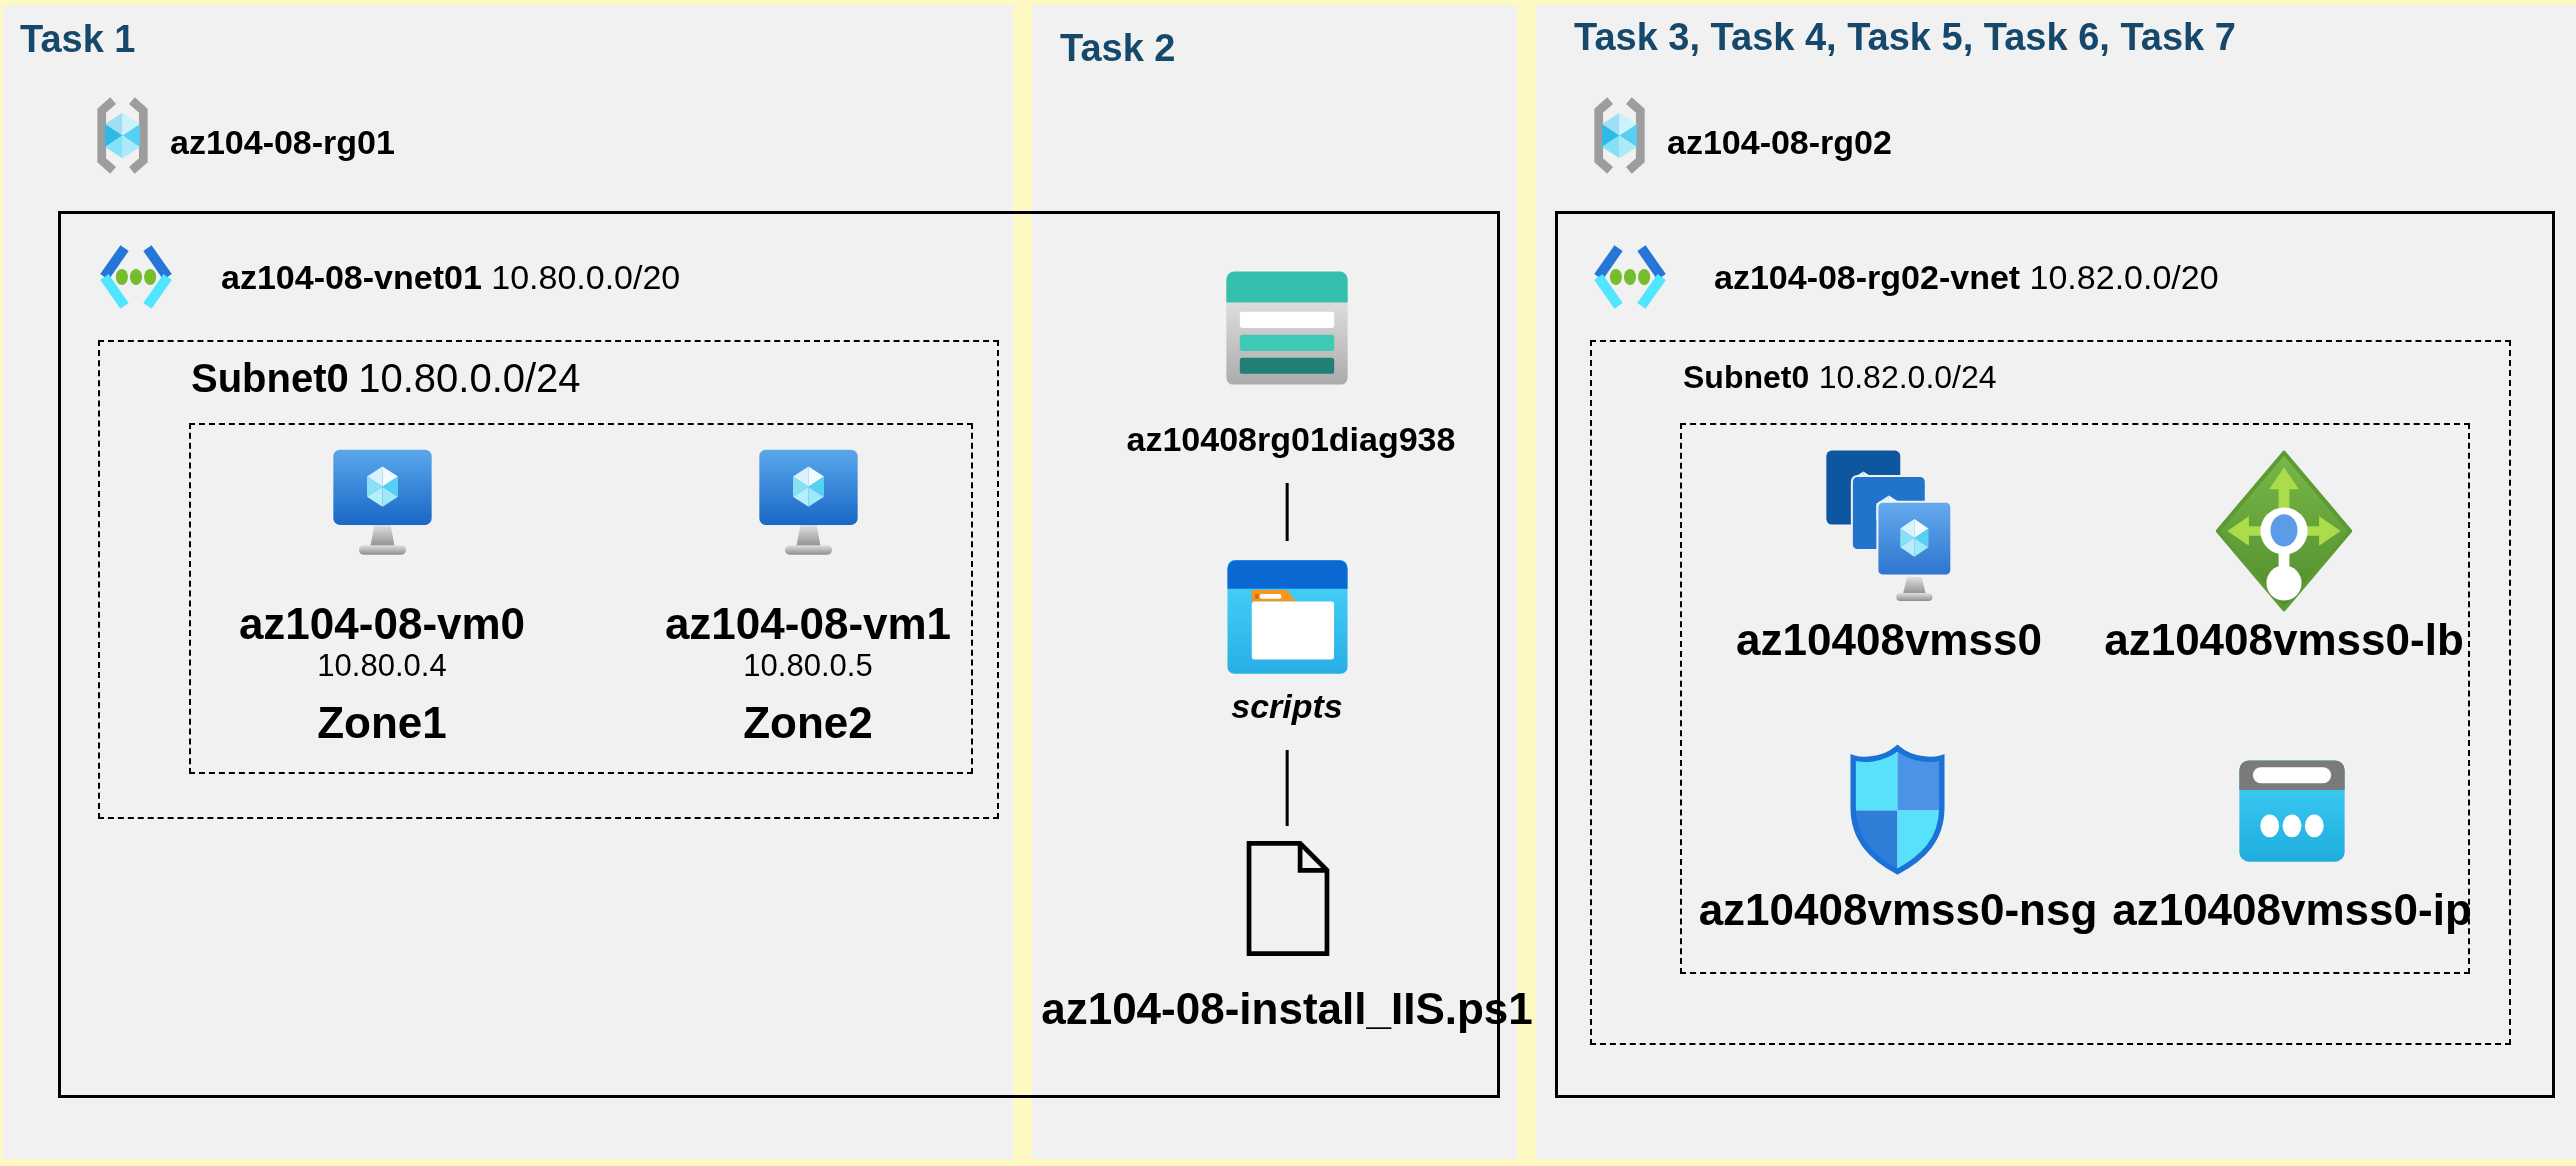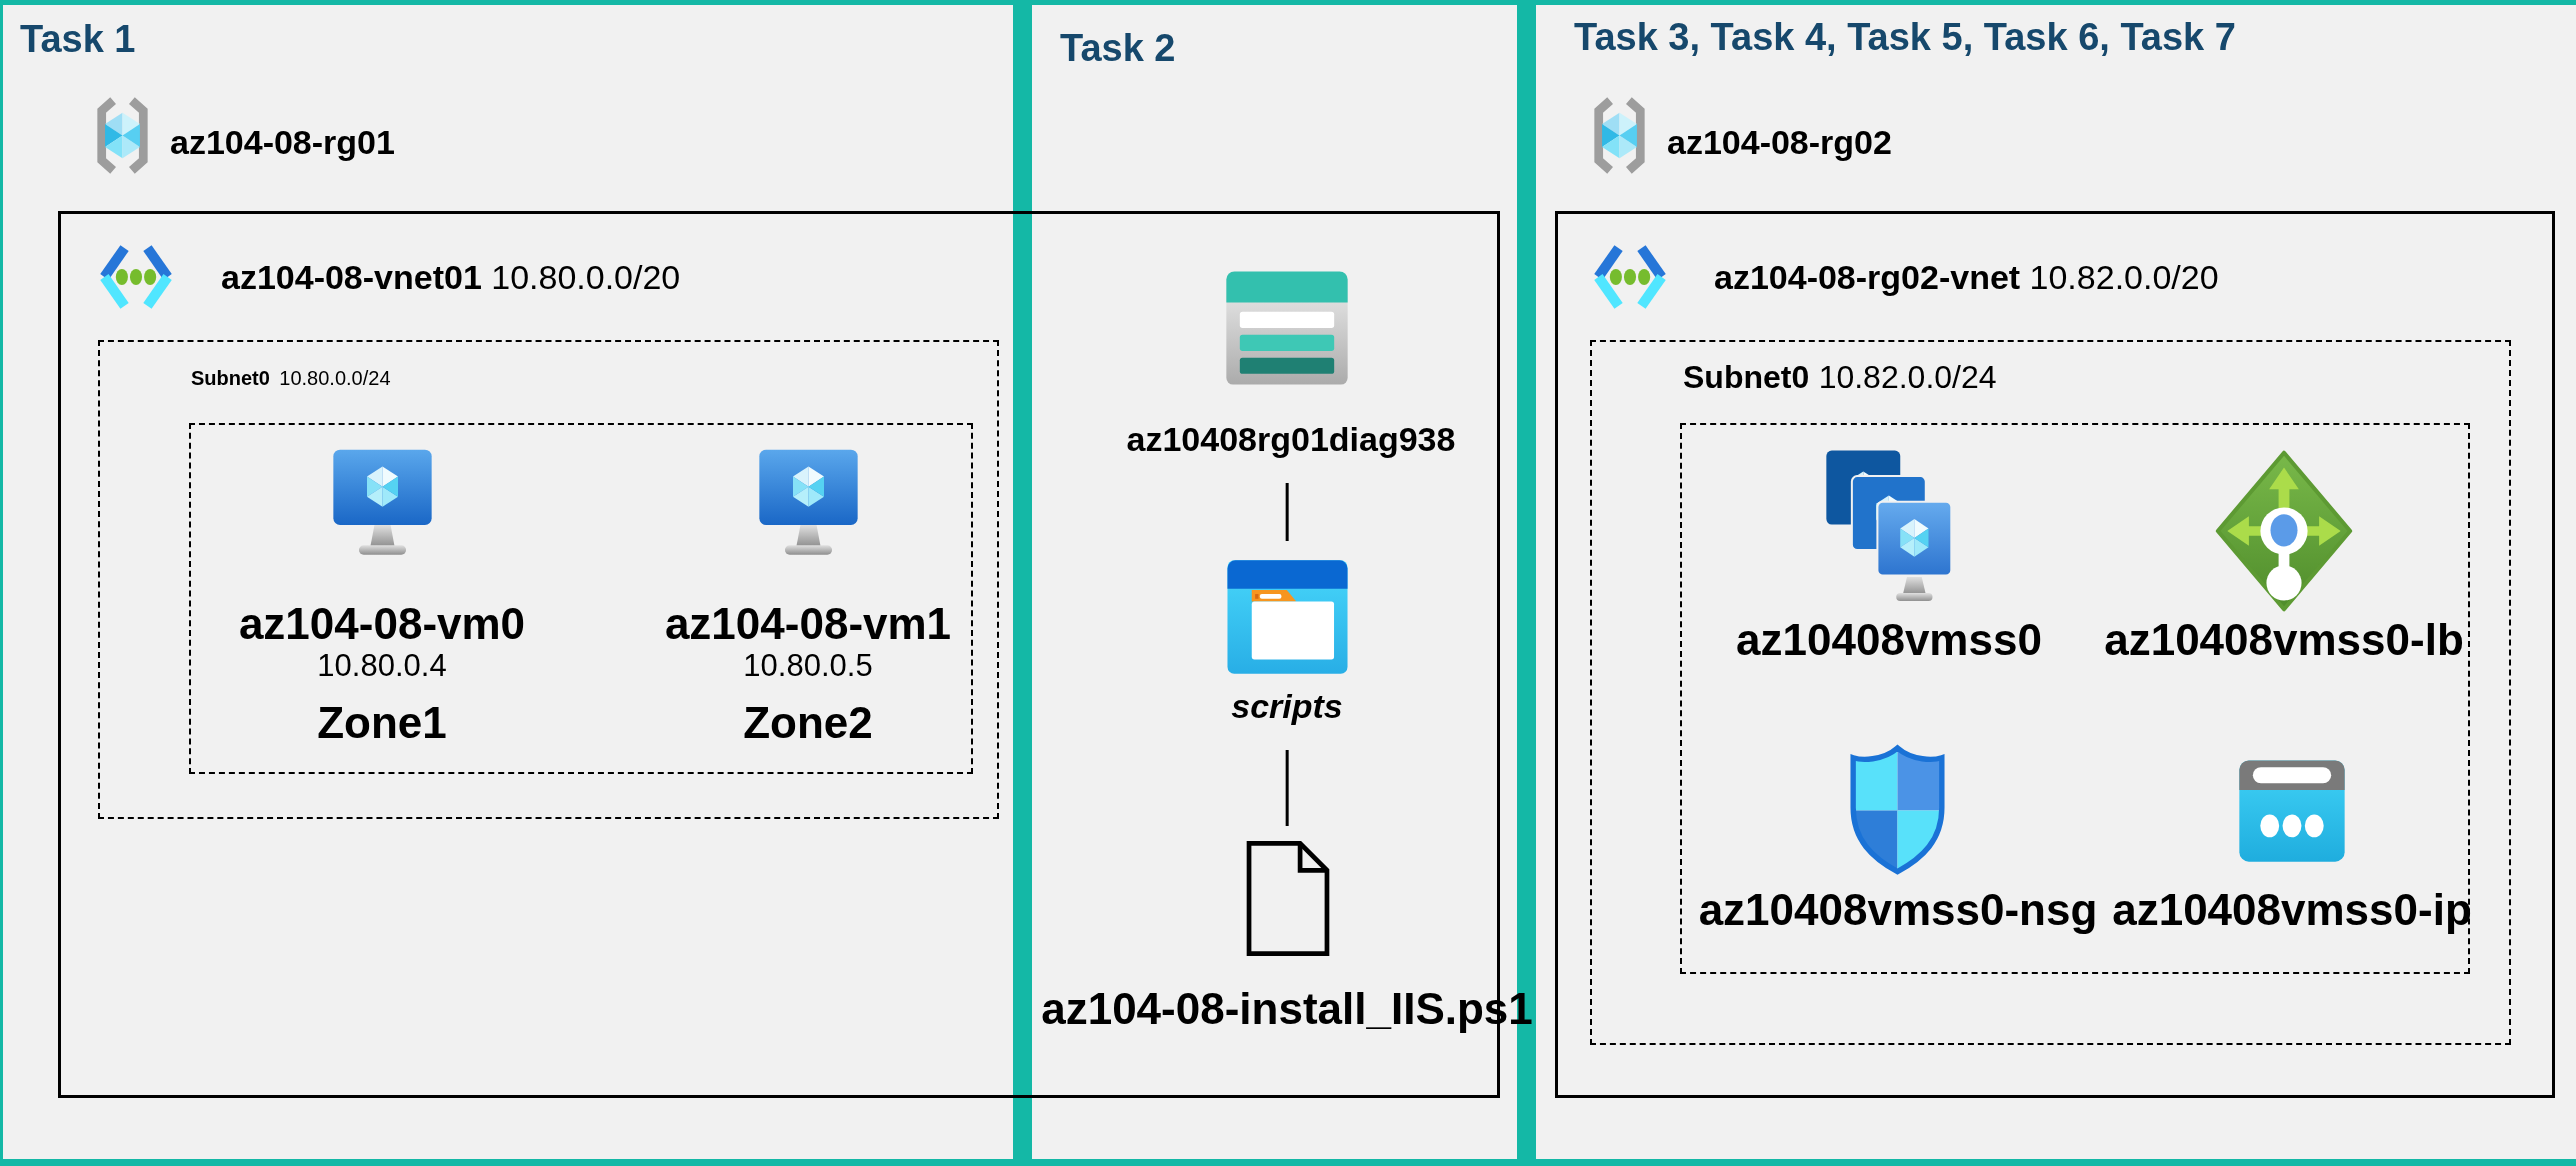--- a/index.html
+++ b/index.html
@@ -1,18 +1,18 @@
 <!DOCTYPE html>
 <html style="font-size:10.8px"><head>
 <meta charset="utf-8">
 <style>
   * { margin:0; padding:0; box-sizing:border-box; }
   html,body { background:#ffffff; }
   body { font-family:"Liberation Sans", sans-serif; }
-  #stage { position:relative; width:2576px; height:1166px; background:#14b8a6; overflow:hidden; }
+  #stage { position:relative; width:2576px; height:1166px; background:#fef9c3; overflow:hidden; }
   .panel { position:absolute; top:5.4px; height:1154px; background:#f1f1f1; }
   #panel-task1 { left:3.4px;    width:1010px; }
   #panel-task2 { left:1032px; width:485px; }
   #panel-task3 { left:1536px; width:1040px; }
   .task-title { position:absolute; font-weight:700; font-size:38px; color:#16486c; white-space:nowrap; }
   #title-task1 { left:20px;   top:17.5px; }
   #title-task2 { left:1060px; top:27px; }
   #title-task3 { left:1574px; top:16px; }
   .solid-box { position:absolute; border:3.4px solid #000; }
   #box-left  { left:58px;   top:211px; width:1442px; height:887px; }
@@ -94,21 +94,21 @@
     <path d="M106,55 L76,98" stroke="#50e6ff" stroke-width="15" fill="none"></path>
     <ellipse cx="38" cy="55" rx="9" ry="12" fill="#76bc2d"></ellipse>
     <ellipse cx="59" cy="55" rx="9" ry="12" fill="#76bc2d"></ellipse>
     <ellipse cx="80" cy="55" rx="9" ry="12" fill="#76bc2d"></ellipse>
   </svg>
   <div class="llabel" style="left:1714px; top:278px;">
     <b>az104-08-rg02-vnet</b><span class="cidr">10.82.0.0/20</span>
   </div>
 
   <div class="dashed-box" id="subnet-left-box"></div>
-  <div class="llabel" style="left:191px; top:378px; font-size:20px;">
+  <div class="llabel" style="left:191px; top:378px; font-size:40px;">
     <b>Subnet0</b><span class="cidr">10.80.0.0/24</span>
   </div>
   <div class="dashed-box" id="inner-left-box"></div>
 
   <div class="dashed-box" id="subnet-right-box"></div>
   <div class="llabel" style="left:1683px; top:378px; font-size:32px;">
     <b>Subnet0</b><span class="cidr">10.82.0.0/24</span>
   </div>
   <div class="dashed-box" id="inner-right-box"></div>
 

